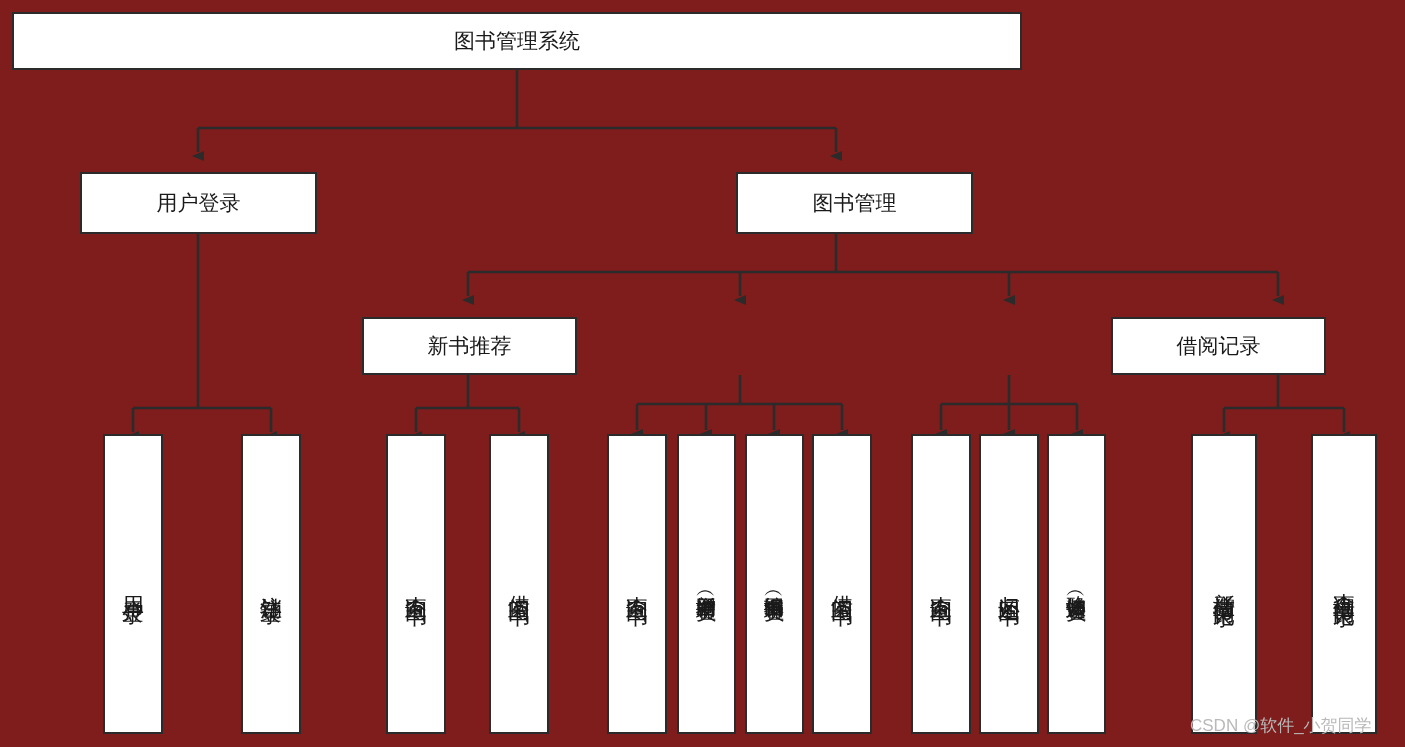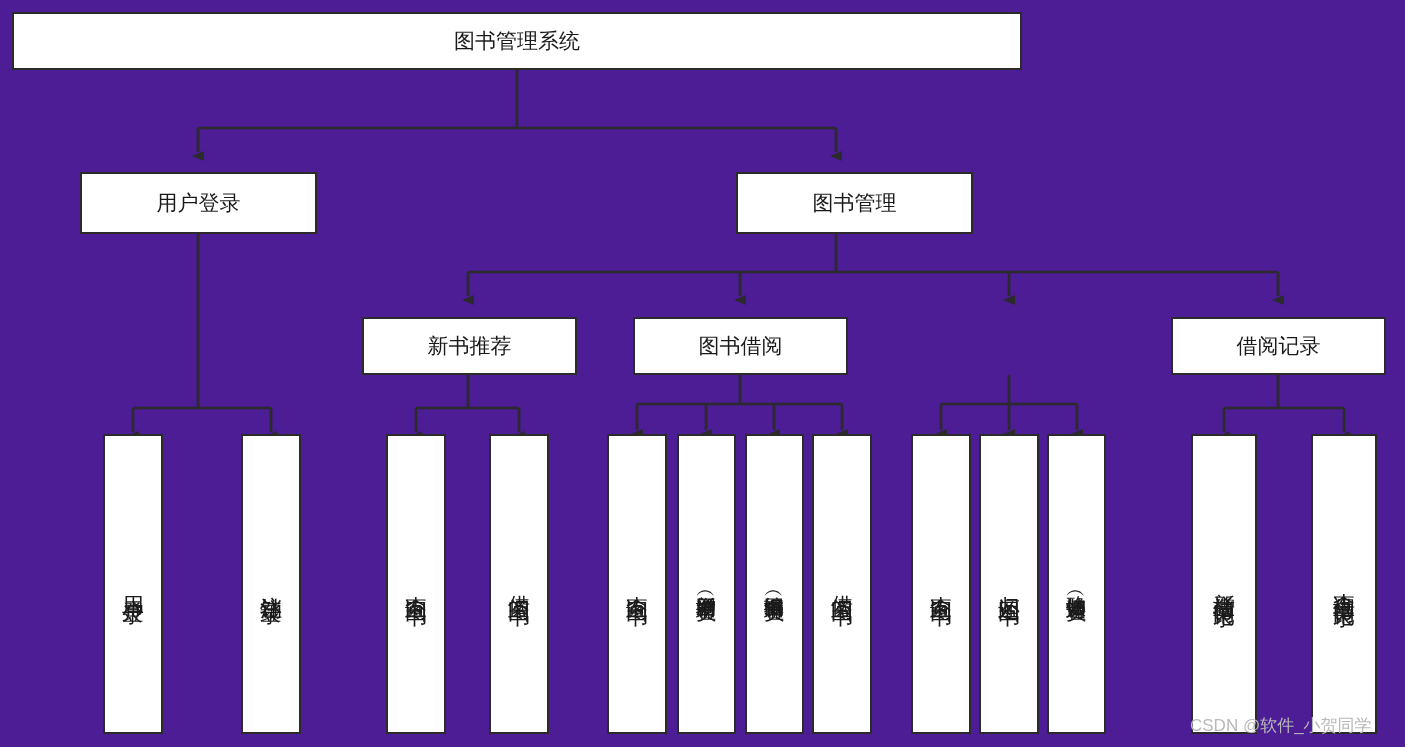--- a/index.html
+++ b/index.html
@@ -11,21 +11,21 @@
     width: 1405px;
     height: 747px;
     font-family: "Liberation Sans", "DejaVu Sans", sans-serif;
     overflow: hidden;
     position: relative;
   }
   #diagram-root {
     position: relative;
     width: 1405px;
     height: 747px;
-    background: #4c1d95;
+    background: #7f1d1d;
   }
   svg.edges {
     position: absolute;
     left: 0;
     top: 0;
     width: 1405px;
     height: 747px;
     pointer-events: none;
   }
   .node {
@@ -136,24 +136,21 @@
   <div class="node horizontal" style="left:80px; top:172px; width:237px; height:62px;">
     <span class="node-label">用户登录</span>
   </div>
   <div class="node horizontal" style="left:712px; top:172px; width:237px; height:62px;margin-left:24px;">
     <span class="node-label">图书管理</span>
   </div>
 
   <div class="node horizontal" style="left:362px; top:317px; width:215px; height:58px;align-items:center;">
     <span class="node-label">新书推荐</span>
   </div>
-  <div class="node horizontal" style="left:633px; top:317px; width:215px; height:58px;">
-    <span class="node-label">图书借阅</span>
-  </div>
-  <div class="node horizontal" style="left:1171px; top:317px; width:215px; height:58px;">
+  <div class="node horizontal" style="left:1111px; top:317px; width:215px; height:58px;">
     <span class="node-label">借阅记录</span>
   </div>
 
   <div class="node vertical" style="left:103px; top:434px; width:60px; height:300px;">
     <span class="node-label">用户登录</span>
   </div>
   <div class="node vertical" style="left:241px; top:434px; width:60px; height:300px;">
     <span class="node-label">注销登录</span>
   </div>
 

